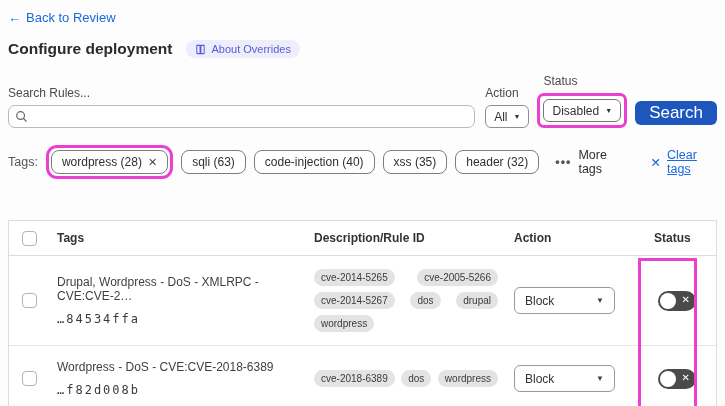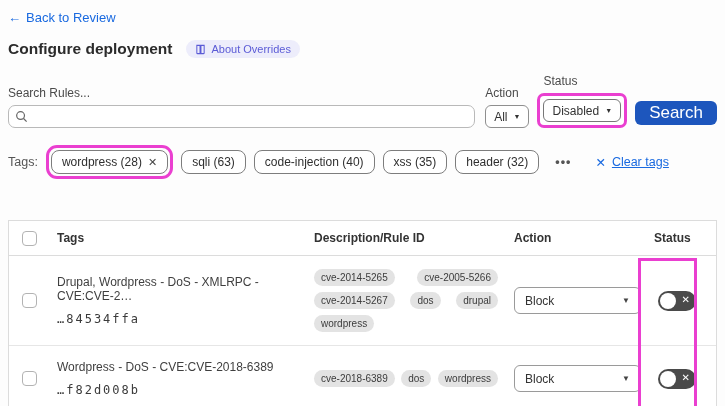--- a/index.html
+++ b/index.html
@@ -64,21 +64,21 @@
   .checkbox { width:15px; height:15px; border:1.5px solid #b3b3b3; border-radius:4px;
     background:#fff; cursor:pointer; display:inline-block; }
   .data-row-1 { height:90px; border-bottom:1px solid #e6e6e6; }
   .data-row-2 { height:65px; }
   .desc-line { font-size:12px; color:#3f3f3f; line-height:1.2; }
   .rule-id { font-family:"DejaVu Sans Mono", monospace; font-size:12px; letter-spacing:2px;
     color:#3a3a3a; margin-top:9px; }
   .pills { display:flex; flex-wrap:wrap; gap:6px 6px;justify-content:space-between; }
   .pill { background:#e3e3e3; color:#3c3c3c; border-radius:9px; padding:3px 7px;
     font-size:10px; white-space:nowrap; }
-  .select { display:flex; align-items:center; justify-content:space-between; width:127px;
+  .select { display:flex; align-items:center; justify-content:space-between; width:101px;
     height:27px; border:1px solid #9a9a9a; border-radius:6px; background:#fff;
     padding:0 10px; font-size:12px; color:#333; cursor:pointer; }
   .select .caret { font-size:8px; color:#444; }
   .toggle { position:relative; width:38px; height:20px; background:#4a4a4a; border-radius:10px;
     cursor:pointer; margin-left:4px; }
   .toggle .knob { position:absolute; left:2px; top:2px; width:16px; height:16px;
     background:#fff; border-radius:50%; }
   .toggle .x { position:absolute; right:6px; top:3px; color:#fff; font-size:10px; }
   .status-outline { position:absolute; left:629px; top:37px; width:59px; height:152px;
     border:3px solid #ea3fd0; pointer-events:none; }
@@ -144,20 +144,21 @@
         <span>wordpress (28)</span>
         <span class="tag-x">✕</span>
       </span>
     </span>
     <span class="tagbtn">sqli (63)</span>
     <span class="tagbtn">code-injection (40)</span>
     <span class="tagbtn">xss (35)</span>
     <span class="tagbtn">header (32)</span>
     <span class="more-tags">
       <span class="more-dots">•••</span>
+      <span>More tags</span>
     </span>
     <span class="clear-tags">
       <span>✕</span>
       <span class="lbl">Clear tags</span>
     </span>
   </div>
 
   <div class="table-wrap">
     <div class="t-row t-head">
       <div class="cell cb-cell">

